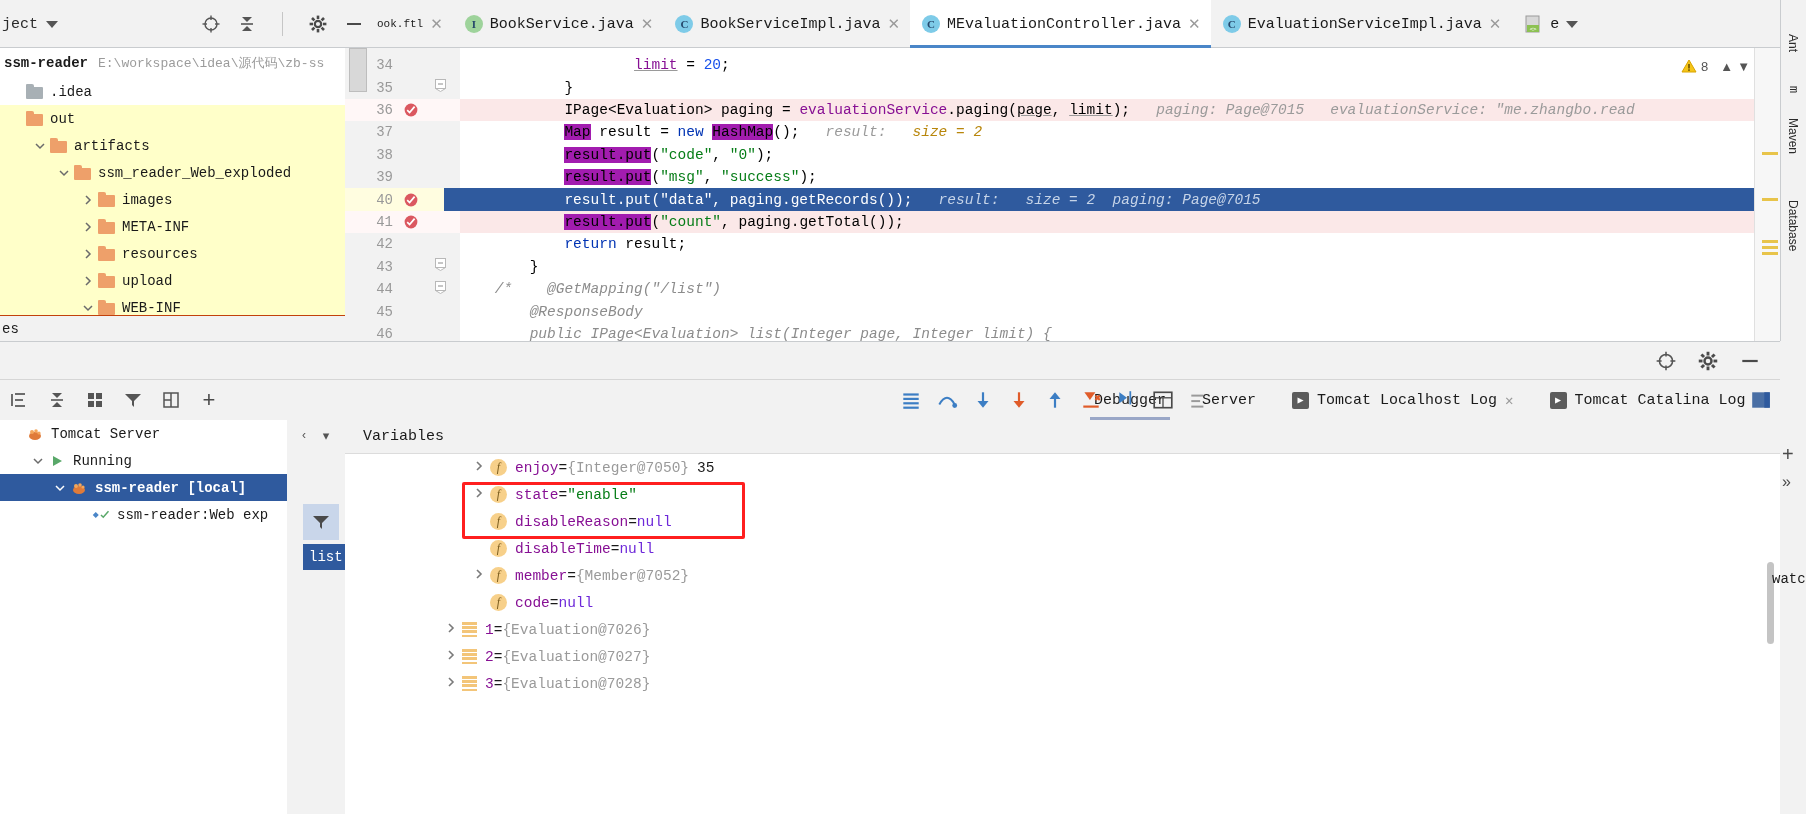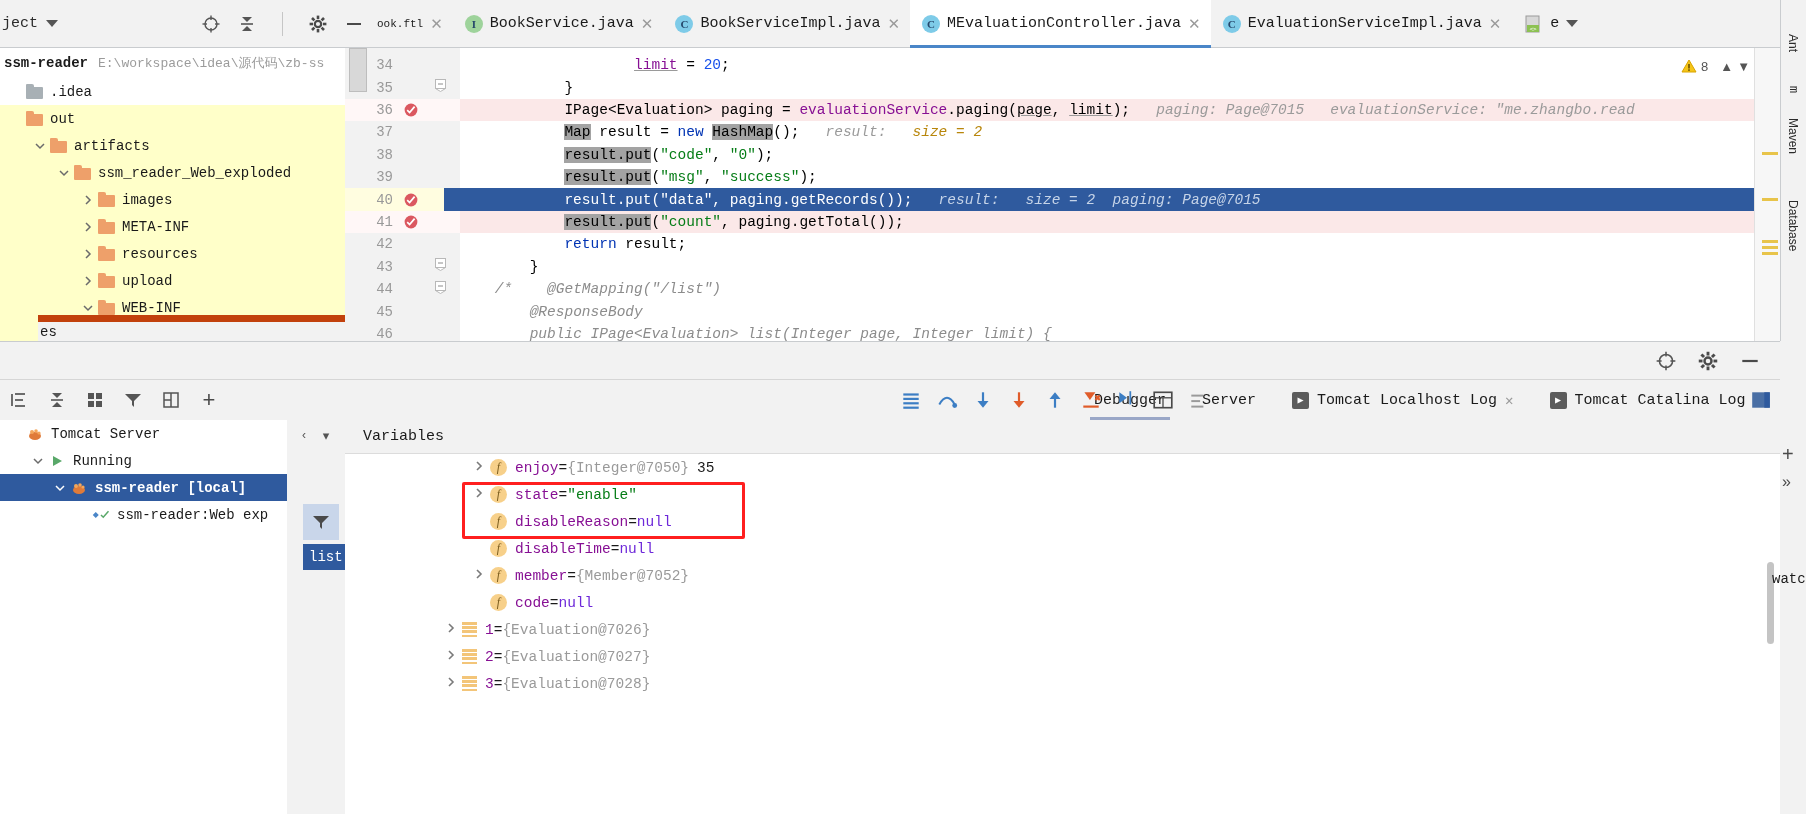--- a/index.html
+++ b/index.html
@@ -9,21 +9,21 @@
     font-size: 13px;
     background: #f2f2f2;
     overflow: hidden;
   }
   .app { position: relative; width: 1806px; height: 814px; background: #f2f2f2; }
 
   
   .topbar {
     position: absolute; left: 0; top: 0; width: 1806px; height: 48px;
     background: #f2f2f2; border-bottom: 1px solid #c9cccf;
-    display: flex; align-items: center;
+    display: flex; 
   }
   .proj-selector {
     width: 80px; height: 48px; display: flex; align-items: center;
     padding-left: 2px; gap: 8px;
     font-family: "Liberation Mono", monospace; font-size: 15px; color: #2b2b2b;
   }
   .caret-down { width:0;height:0;border-left:6px solid transparent;border-right:6px solid transparent;border-top:7px solid #555; }
 
   .topbar-icons { display:flex; align-items:center; gap:14px; margin-left: 120px; }
   .ti { width: 22px; height: 22px; display:flex; align-items:center; justify-content:center; color:#555; }
@@ -109,21 +109,21 @@
   }
   .ln { position:absolute; left:0; width:48px; text-align:right; color:#999; font-size:14px; }
   .bp { position:absolute; left:58px; width:16px; height:16px; }
   .fold { position:absolute; left:88px; width:14px; color:#b0b0b0; font-size:12px; text-align:center; }
   .code { position:absolute; left:115px; white-space:pre; }
 
   .kw { color:#0033b3; }
   .str { color:#067d17; }
   .num { color:#1750eb; }
   .fld { color:#871094; }
-  .hlw { background:#a3a3a3;text-align:center; }
+  .hlw { background:#a21caf;text-align:center; }
   .cmt { color:#8c8c8c; font-style:italic; }
   .hint { color:#9a9a9a; font-style:italic; }
   .hint-n { color:#b8860b; font-style:italic; }
   .ul { text-decoration: underline; text-decoration-color:#9a9a9a; }
 
   .row-pink { position:absolute; left:115px; width:1320px; height:22.4px; background:#fbe8e8; }
   .row-blue { position:absolute; left:99px; width:1336px; height:22.4px; background:#2f5a9e; }
   .row-gutter-pink { position:absolute; left:0px; width:115px; height:22.4px; background:#fff7f7; }
 
   
@@ -433,21 +433,21 @@
             <svg width="12" height="12" viewBox="0 0 12 12">
               <polyline points="4,2 8,6 4,10" fill="none" stroke="#6b6b6b" stroke-width="1.5"></polyline>
             </svg>
           </span>
           <span class="folder">
             <i></i>
           </span>
           <span>classes</span>
         </div>
       </div>
-    <div style="position:absolute;left:0;bottom:0;width:345px;height:26px;background:#f2f2f2;border-top:7px solid #c2410c;display:flex;align-items:center;padding-left:2px;font-family:'Liberation Mono',monospace;font-size:14px;color:#1a1a1a;margin-left:38px;">
+    <div style="position:absolute;left:0;bottom:0;width:345px;height:26px;background:#f2f2f2;border-top:1px solid #c2410c;display:flex;align-items:center;padding-left:2px;font-family:'Liberation Mono',monospace;font-size:14px;color:#1a1a1a;">
       <span>es</span>
     </div>
   </div>
 
   <div class="editor">
     <div class="gutter"></div>
     <div class="ed-scroll-handle"></div>
     <div class="code-area" id="code-area">
         <div class="cl" style="top: 6px;"><span class="ln">34</span><span class="code">&nbsp;&nbsp;&nbsp;&nbsp;&nbsp;&nbsp;&nbsp;&nbsp;&nbsp;&nbsp;&nbsp;&nbsp;&nbsp;&nbsp;&nbsp;&nbsp;&nbsp;&nbsp;&nbsp;&nbsp;<span class="fld ul">limit</span><span class=""> = </span><span class="num">20</span><span class="">;</span></span></div>
         <div class="cl" style="top: 28.4px;"><span class="ln">35</span><span class="fold"><svg width="11" height="13" viewBox="0 0 11 13">

